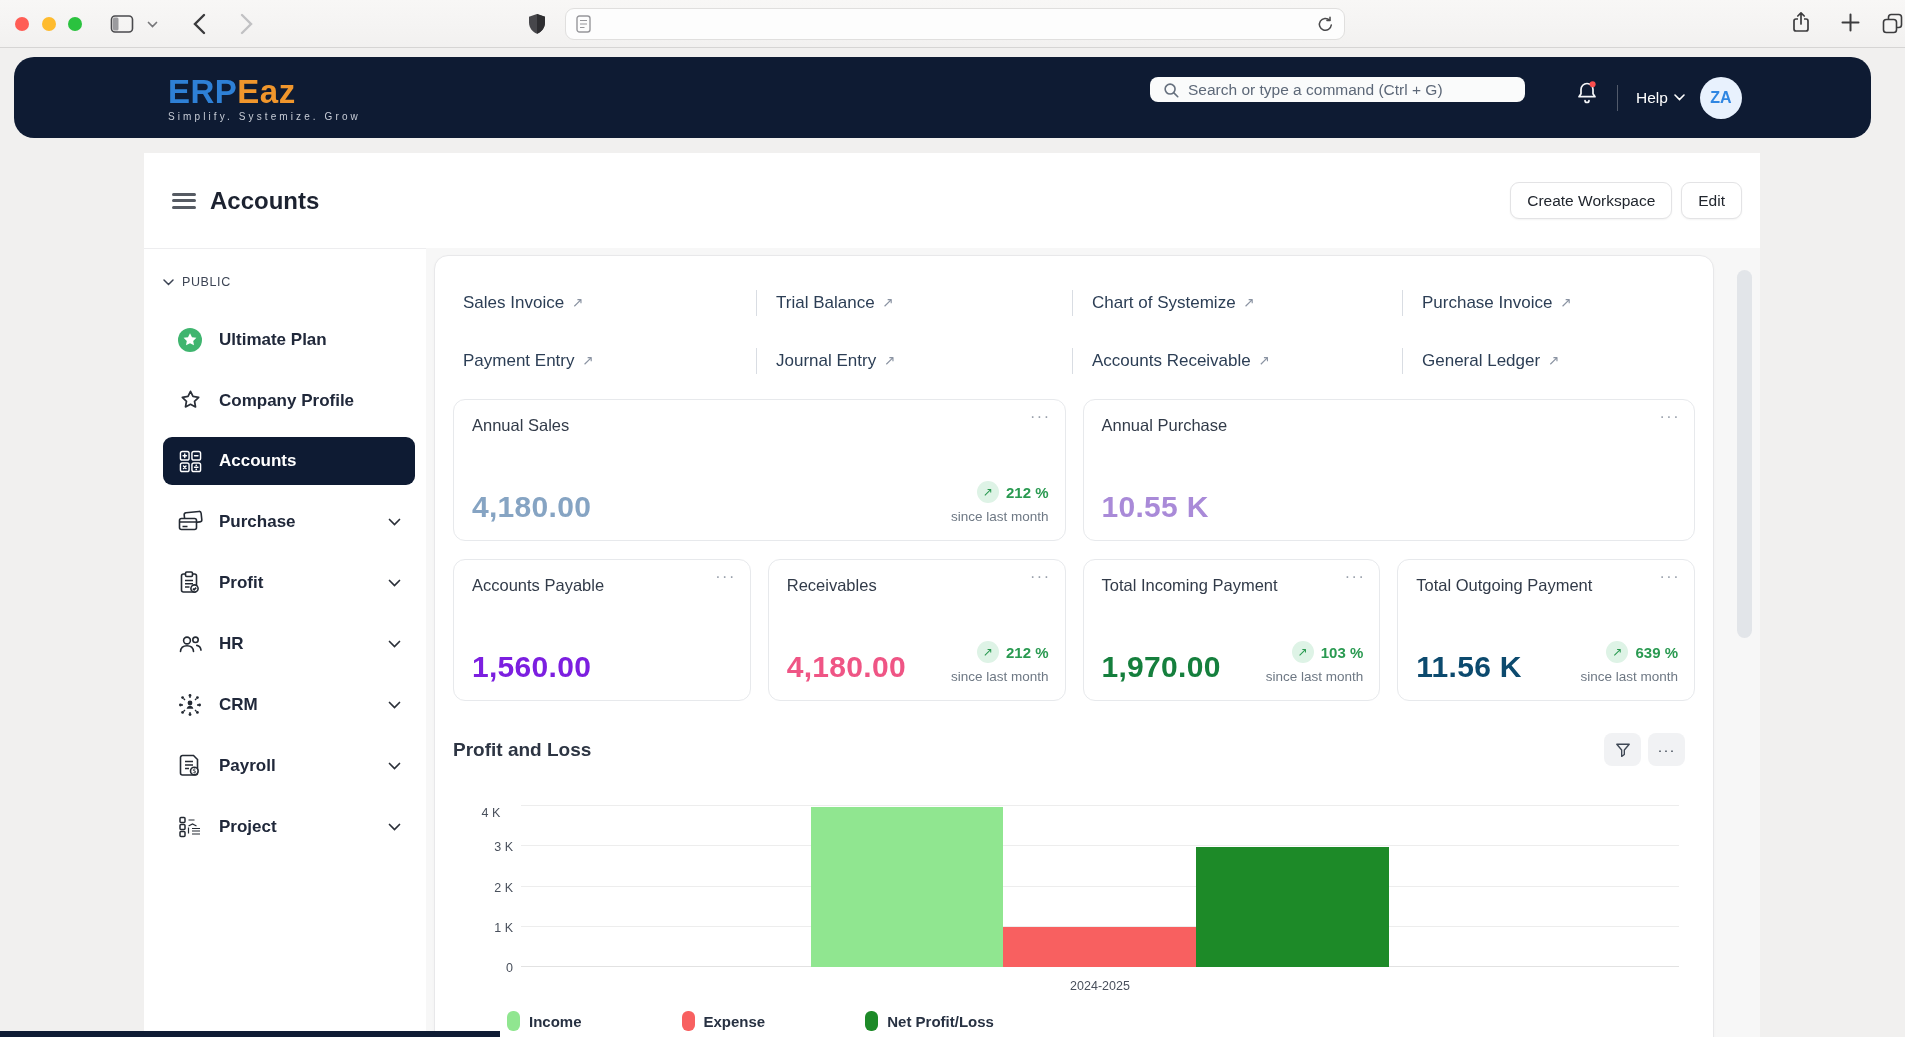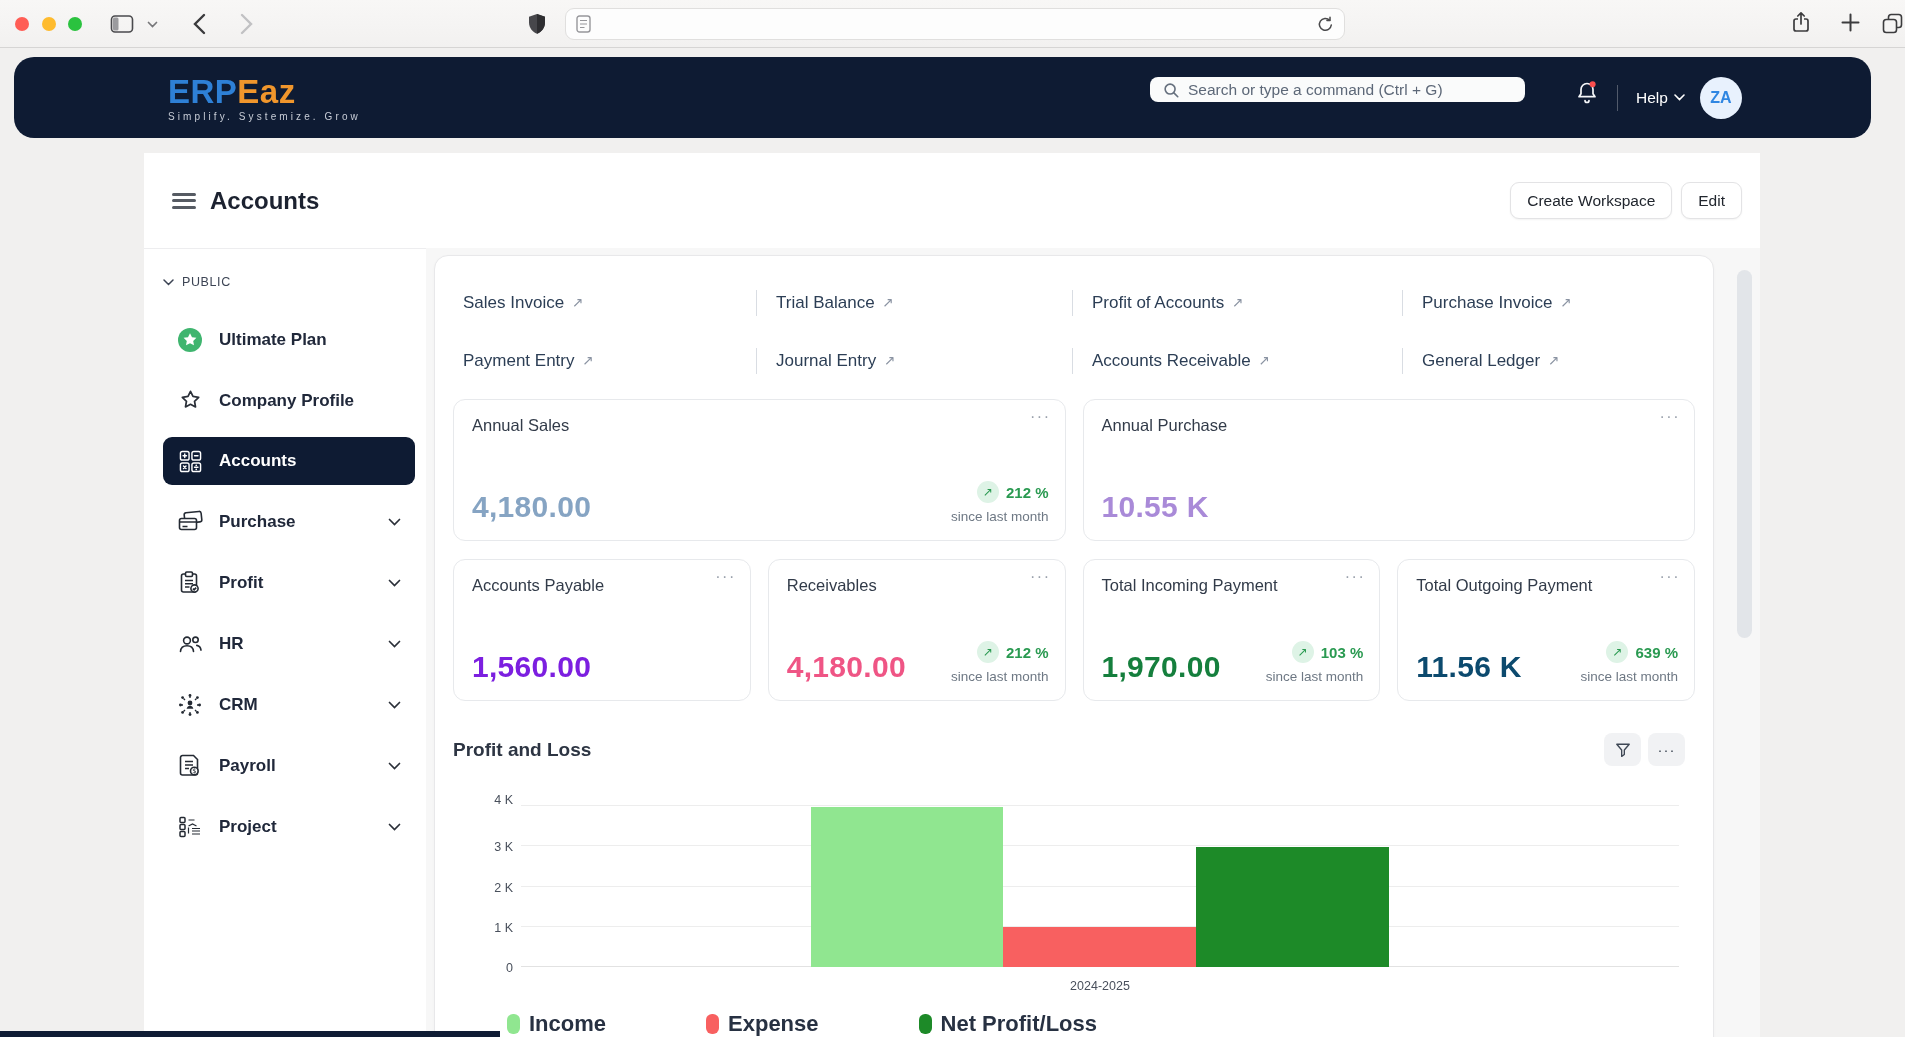--- a/index.html
+++ b/index.html
@@ -111,21 +111,21 @@
   .gridline.zero{background:#e2e2e2}
   .ytick{position:absolute;left:-52px;width:44px;text-align:right;font-size:12.5px;color:#49505c}
   .bar{position:absolute;bottom:0}
   .xlabel{position:absolute;top:100%;margin-top:12px;left:50%;transform:translateX(-50%);
     font-size:12.5px;color:#49505c}
 
   .legend{display:flex;align-items:center;margin-top:44px;padding-left:54px}
   .legend-item{display:flex;align-items:center;gap:9px}
   .legend-item+.legend-item{margin-left:100px}
   .legend-swatch{width:13px;height:20px;border-radius:6px}
-  .legend-label{font-size:22px;font-weight:600;color:#273142}
+  .legend-label{font-size:15px;font-weight:600;color:#273142}
 
   .scroll-thumb{position:absolute;left:1737px;top:222px;width:15px;height:368px;border-radius:8px;
     background:#e2e5e9;cursor:pointer}
   .bottom-bar{position:absolute;left:0;bottom:0;width:500px;height:6px;background:#0f1c34}
 </style>
 </head>
 <body>
 
 <div class="screen">
 
@@ -426,21 +426,21 @@
               </span>
             </div>
           <div class="sc-cell vdiv">
               <span class="sc-link">
                 <span>Trial Balance</span>
                 <span class="sc-arrow">↗</span>
               </span>
             </div>
           <div class="sc-cell vdiv">
               <span class="sc-link">
-                <span>Profit of Accounts</span>
+                <span>Chart of Systemize</span>
                 <span class="sc-arrow">↗</span>
               </span>
             </div>
           <div class="sc-cell vdiv">
               <span class="sc-link">
                 <span>Purchase Invoice</span>
                 <span class="sc-arrow">↗</span>
               </span>
             </div>
           <div class="sc-cell">
@@ -553,21 +553,21 @@
           <div class="xlabel">2024-2025</div>
         <div class="gridline zero" style="bottom: 0px;"></div>
             <div class="ytick" style="bottom: -8px;">0</div>
             <div class="gridline" style="bottom: 40.25px;"></div>
             <div class="ytick" style="bottom: 32.25px;">1 K</div>
             <div class="gridline" style="bottom: 80.5px;"></div>
             <div class="ytick" style="bottom: 72.5px;">2 K</div>
             <div class="gridline" style="bottom: 120.75px;"></div>
             <div class="ytick" style="bottom: 112.75px;">3 K</div>
             <div class="gridline" style="bottom: 161px;"></div>
-            <div class="ytick" style="bottom: 160px;">4 K</div>
+            <div class="ytick" style="bottom: 147px; text-align: center;">4 K</div>
             <div class="bar" style="left: 25%; width: 16.64%; height: 160.195px; background: rgb(144, 230, 144);"></div>
             <div class="bar" style="left: 41.64%; width: 16.64%; height: 40.25px; background: rgb(248, 96, 96);"></div>
             <div class="bar" style="left: 58.28%; width: 16.64%; height: 119.945px; background: rgb(29, 138, 40);"></div>
           </div>
 
         <div class="legend">
           <span class="legend-item">
               <span class="legend-swatch" style="background: rgb(144, 230, 144);"></span>
               <span class="legend-label">Income</span>
             </span>

